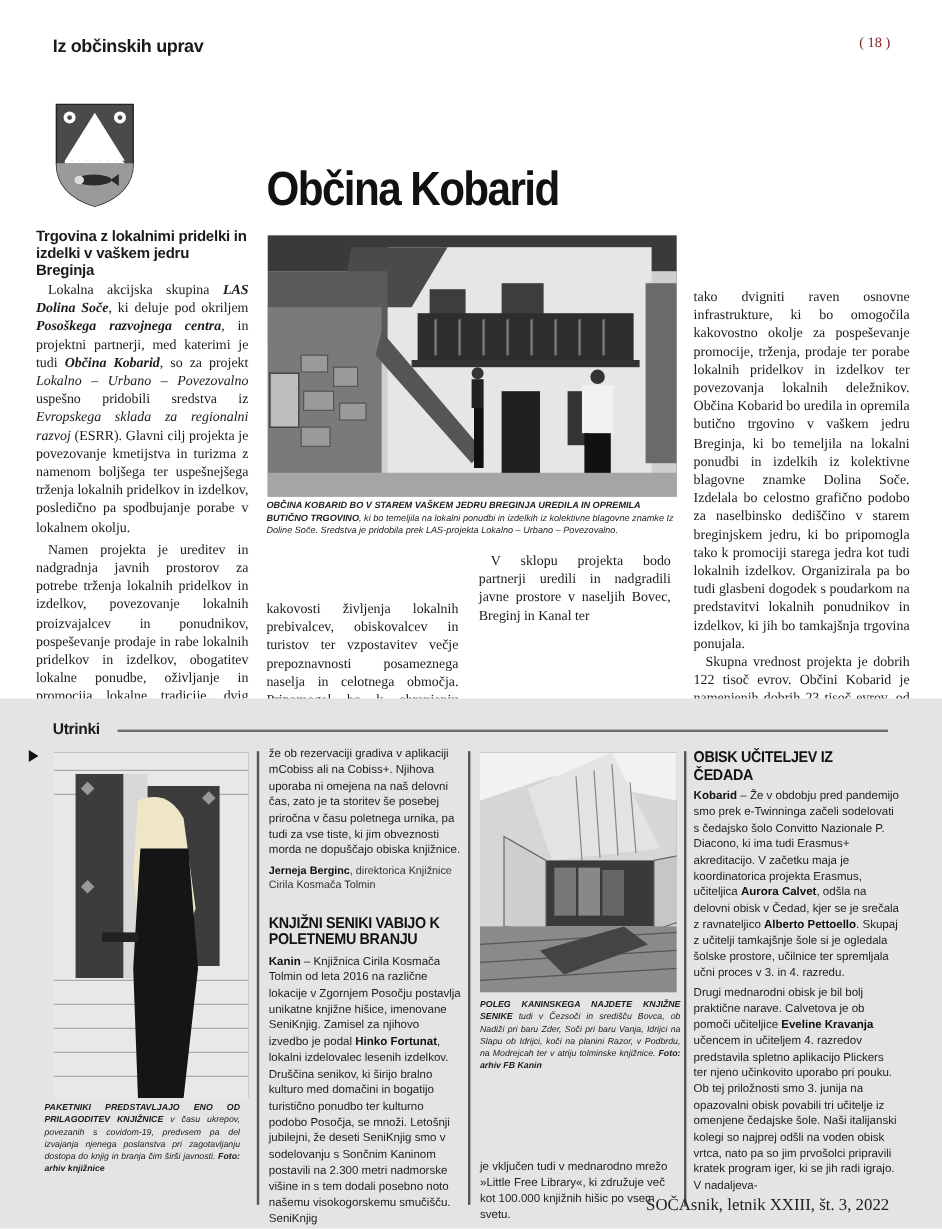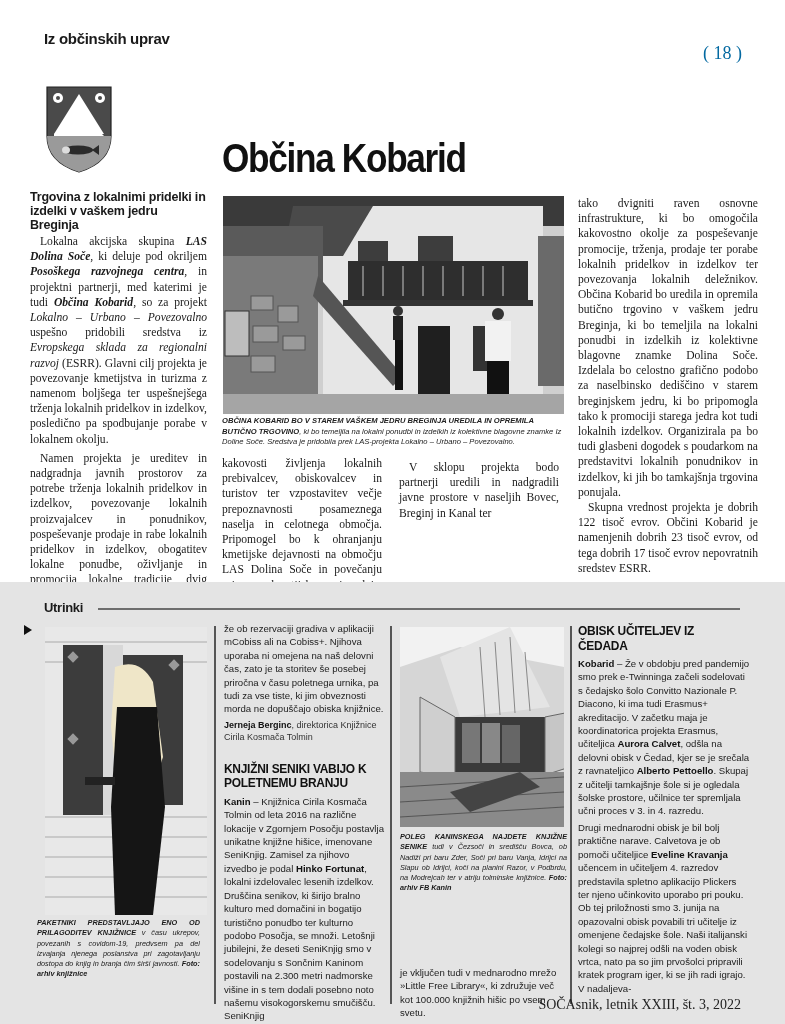--- a/index.html
+++ b/index.html
@@ -1,28 +1,28 @@
 <!DOCTYPE html>
 <html><head>
   <meta charset="utf-8">
   <style>
     * { margin: 0; padding: 0; box-sizing: border-box; }
     html, body { width: 785px; height: 1024px; background: #ffffff; overflow: hidden; }
     body { position: relative; font-family: "Liberation Serif", serif; color: #1a1a1a; }
 
     .section-label { position: absolute; left: 44px; top: 30px; font-family: "Liberation Sans", sans-serif; font-weight: bold; font-size: 15px; letter-spacing: -0.3px; color: #1a1a1a; }
-    .page-num { position: absolute; right: 43px; top: 43px; font-family: "Liberation Serif", serif; font-size: 18px; color: #0369a1; }
+    .page-num { position: absolute; right: 43px; top: 28px; font-family: "Liberation Serif", serif; font-size: 12px; color: #7f1d1d; }
 
     .crest { position: absolute; left: 44px; top: 84px; width: 70px; height: 90px; }
 
     .main-title { position: absolute; left: 222px; top: 136px; font-family: "Liberation Sans", sans-serif; font-weight: bold; font-size: 40px; letter-spacing: -1.5px; transform: scaleX(0.88); transform-origin: left top; color: #111; }
 
     .col { position: absolute; font-size: 11.6px; line-height: 15.2px; text-align: justify; hyphens: manual; }
     .col p { text-indent: 10px; }
-    .col p.noind { text-indent: 0; }
+    .col p.noind { text-indent: 0; margin-top: 44px; }
     .col1 { left: 30px; top: 190px; width: 177px; }
     .col2 { left: 222px; top: 456px; width: 160px; }
     .col3 { left: 399px; top: 456px; width: 160px; }
     .col4 { left: 578px; top: 196px; width: 180px; }
 
     .art-subhead { font-family: "Liberation Sans", sans-serif; font-weight: bold; font-size: 12.5px; line-height: 14px; margin-bottom: 2px; text-align: left; letter-spacing: -0.2px; }
 
     .photo-main { position: absolute; left: 223px; top: 196px; width: 341px; height: 218px; background: #888; overflow: hidden; }
     .caption-main { position: absolute; left: 222px; top: 416px; width: 345px; font-family: "Liberation Sans", sans-serif; font-size: 7.6px; line-height: 10.5px; font-style: italic; color: #222; }
     .caption-main b { font-weight: bold; }

